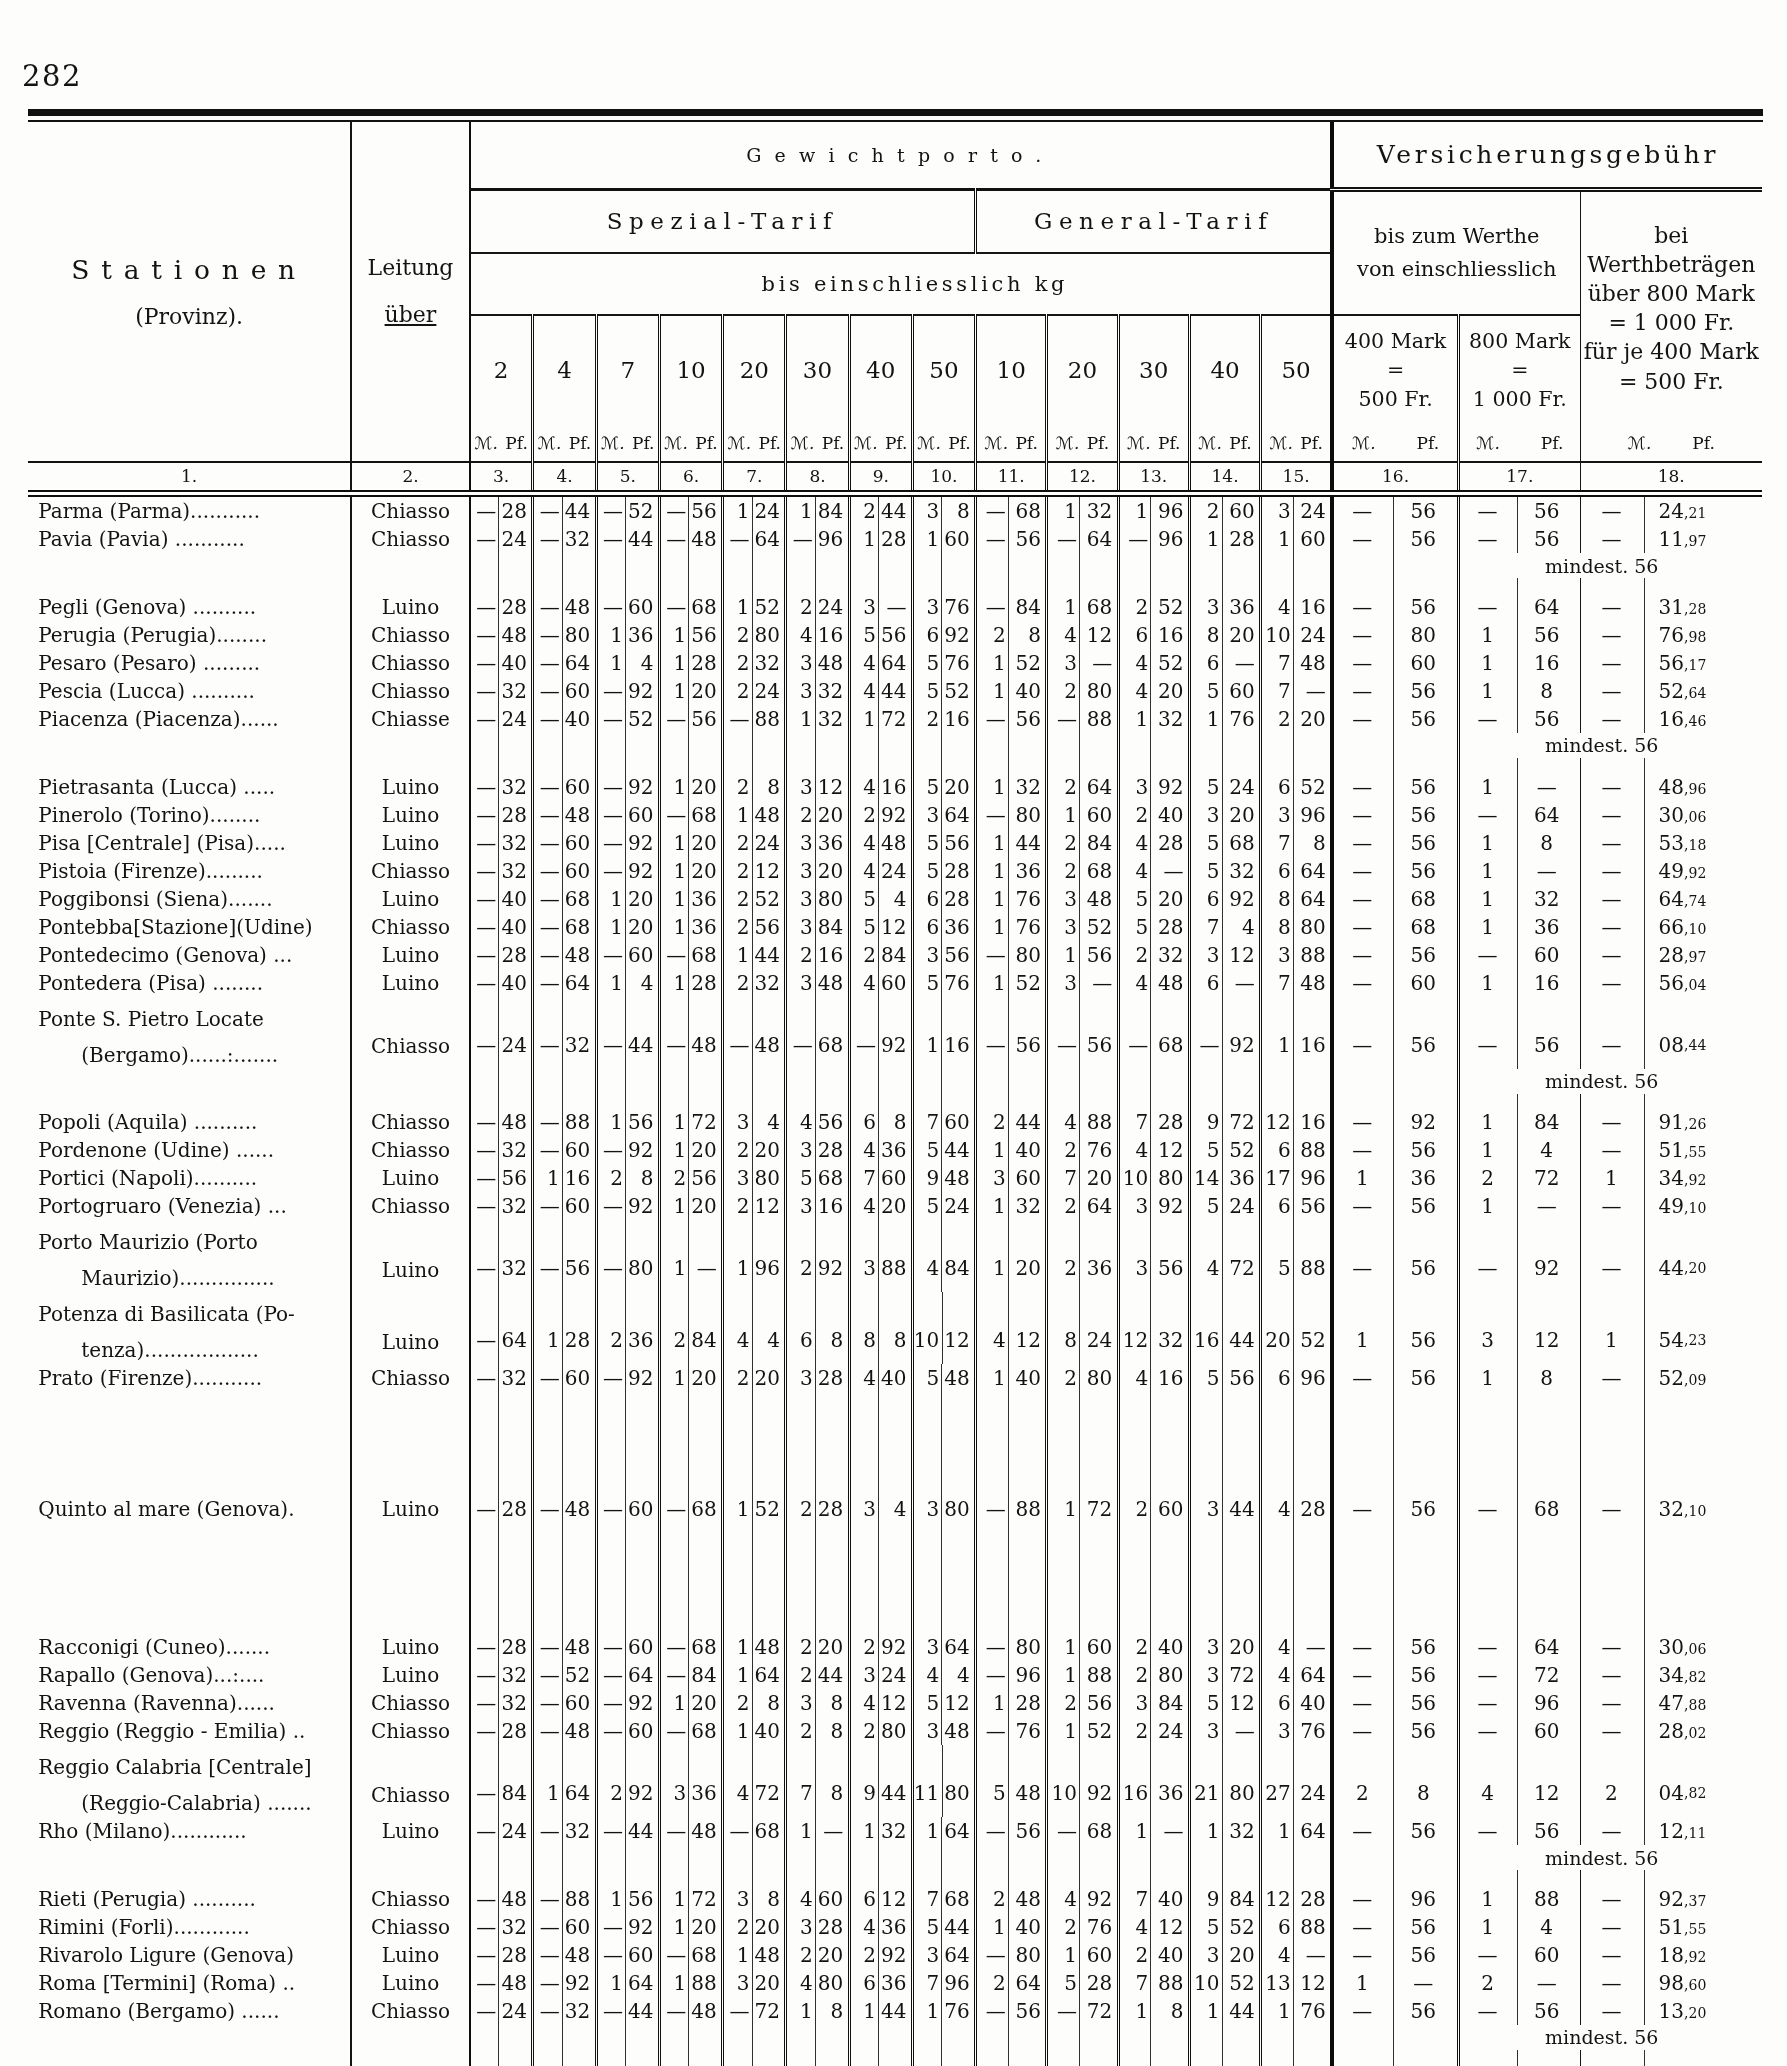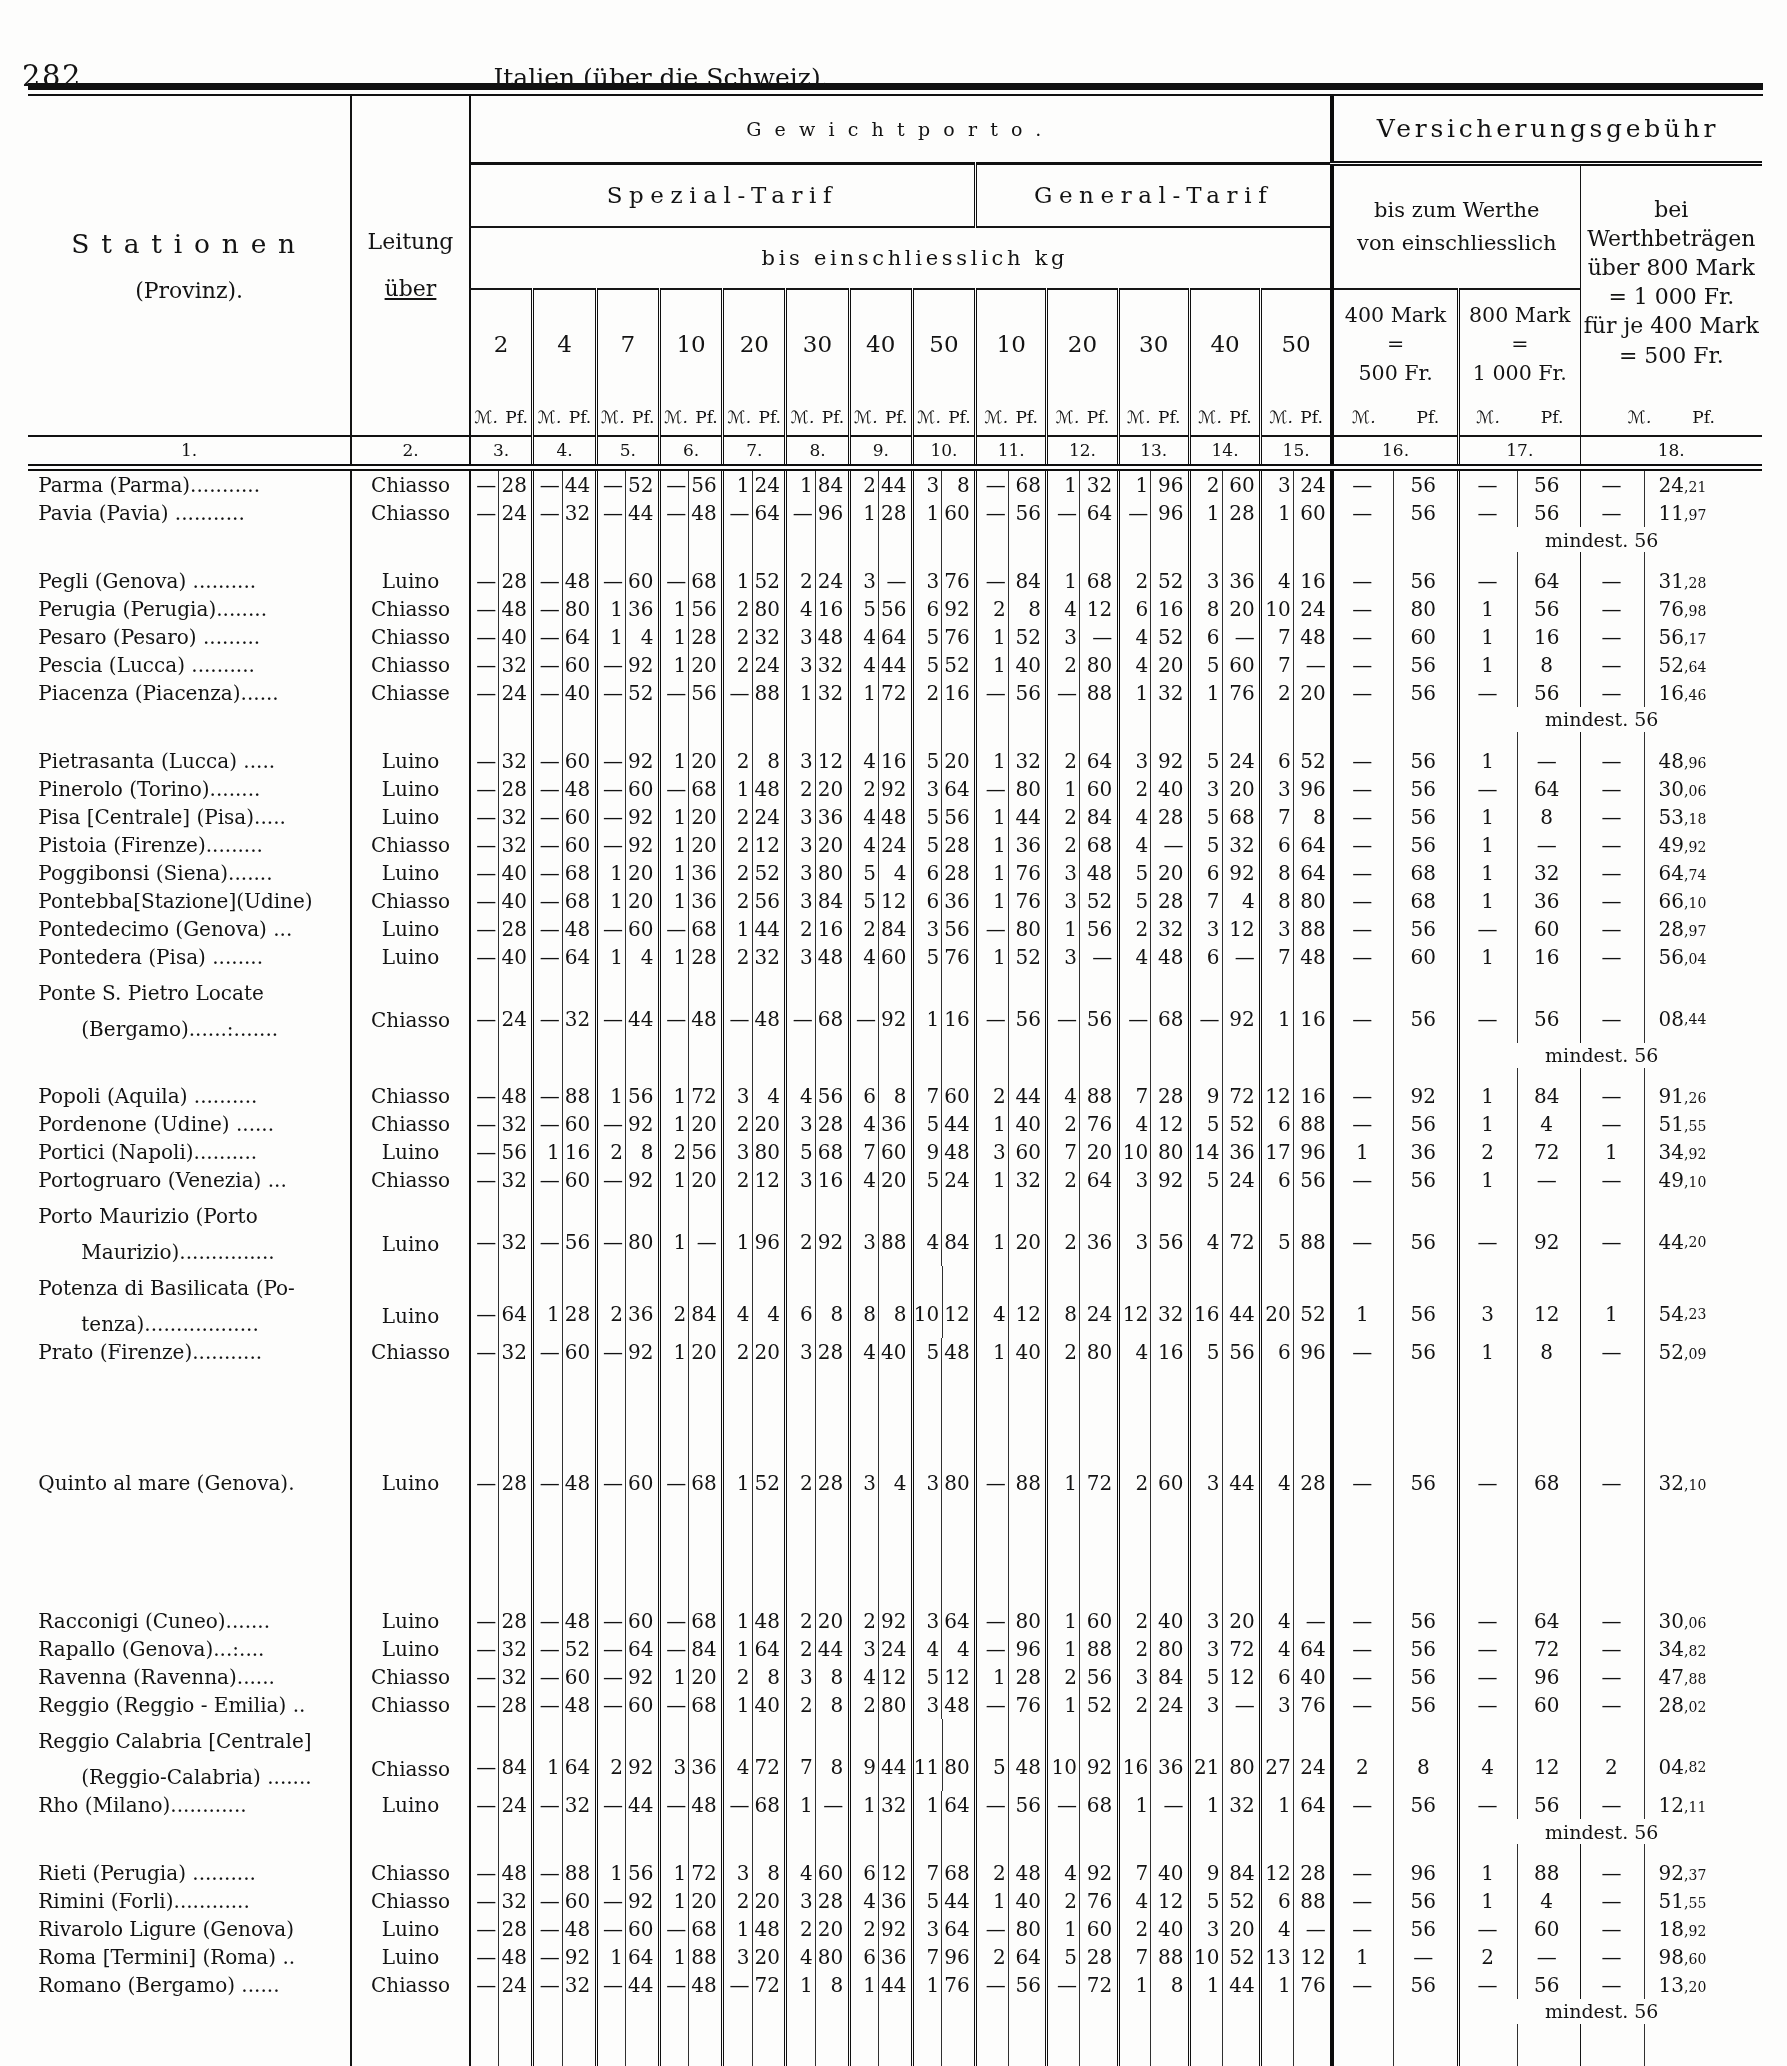--- a/index.html
+++ b/index.html
@@ -2,21 +2,21 @@
 <html style="font-size:11.8px"><head>
 <meta charset="utf-8">
 <style>
   html,body{margin:0;padding:0;}
   body{
     width:1788px;height:2066px;overflow:hidden;
     background:#fdfdfc;color:#131313;
     font-family:"DejaVu Serif","Liberation Serif",serif;
   }
   .sheet{position:relative;width:1788px;height:2066px;}
-  .page-head{position:relative;height:83px;border-radius:10px;}
+  .page-head{position:relative;height:109px;border-radius:10px;}
   .page-num{position:absolute;left:22px;top:59px;font-size:29px;letter-spacing:1.5px;}
   .page-title{position:absolute;left:220px;top:63px;width:882px;text-align:center;font-size:25px;}
   .rule-wrap{margin:0 25px 0 28px;}
   .top-rule{height:3.7px;border-top:7.3px solid #111;border-bottom:2.2px solid #111;}
   table.tariff{
     border-collapse:collapse;table-layout:fixed;
     margin-left:28px;margin-top:0;
     width:1734px;
   }
   td{padding:0;vertical-align:middle;overflow:hidden;}
@@ -68,21 +68,20 @@
   td.v18 .pair.tall2 .dec{align-self:flex-end;}
   td.note-cell{font-size:19px;text-align:left;padding-left:85px;white-space:nowrap;}
   tr.gaprow td{height:inherit;}
 </style>
 </head>
 <body>
 
 <div class="sheet">
   <div class="page-head">
     <div class="page-num">282</div>
-    <div class="page-title">Italien (über die Schweiz).</div>
   </div>
   <div class="rule-wrap">
       <div class="top-rule"></div>
     </div>
 
   <table class="tariff">
     <colgroup>
       <col style="width:322px">
         <col style="width:118px">
       <col style="width:63px">

